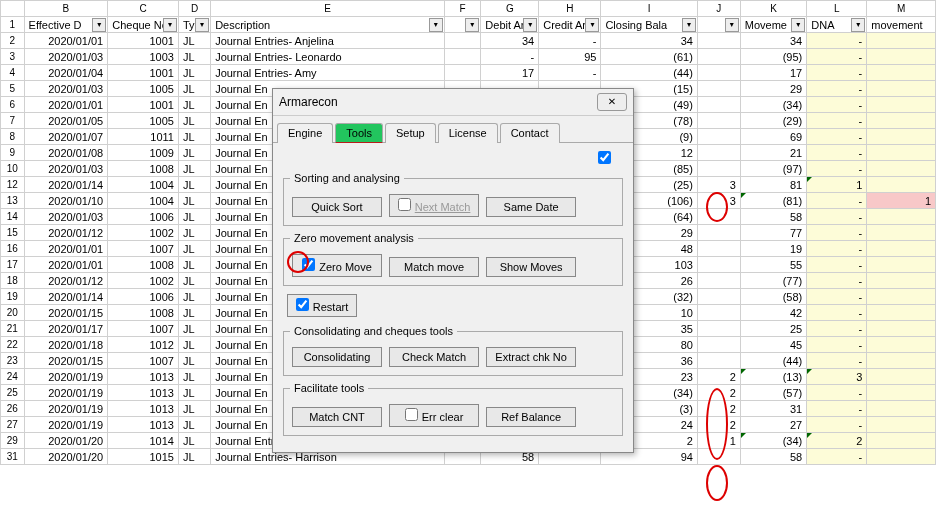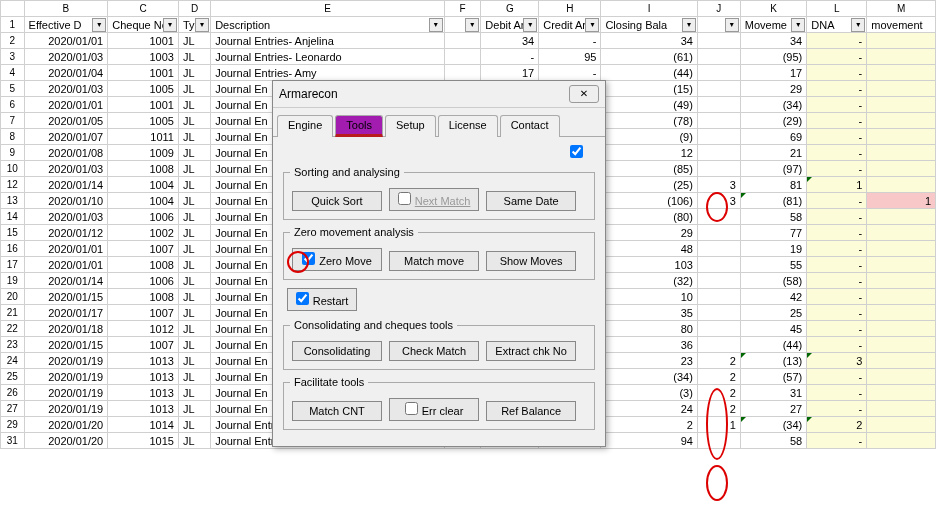--- a/index.html
+++ b/index.html
@@ -10,26 +10,26 @@
 .grid th { background: #fff; font-weight: normal; text-align: left; position: relative; }
 .grid .rowhdr { background: #fff; text-align: center; width: 22px; font-size: 10px; }
 .colhdr { text-align: center !important; font-size: 10px; }
 .filter-th { position: relative; }
 .filter-btn { position: absolute; right: 1px; top: 1px; width: 14px; height: 14px; border: 1px solid #999; background: #eee; font-size: 8px; line-height: 12px; text-align: center; cursor: pointer; }
 .num { text-align: right; }
 .yel { background: #fdfcd8; }
 .pink { background: #f8c8c8; }
 .green-tri::before { content: ""; position: absolute; top: 0; left: 0; border-top: 5px solid #060; border-right: 5px solid transparent; }
 
-.dialog { position: absolute; left: 272px; top: 80px; width: 334px; background: #f0f0f0; border: 1px solid #888; box-shadow: 2px 2px 6px rgba(0,0,0,.3); }
+.dialog { position: absolute; left: 272px; top: 88px; width: 362px; background: #f0f0f0; border: 1px solid #888; box-shadow: 2px 2px 6px rgba(0,0,0,.3); }
 .dlg-title { display: flex; justify-content: space-between; align-items: center; padding: 4px 6px; border-bottom: 1px solid #ccc; font-size: 12px; }
 .dlg-close { width: 30px; height: 18px; border: 1px solid #999; background: #eee; font-size: 10px; text-align: center; line-height: 16px; cursor: pointer; border-radius: 3px; }
 .tabs { display: flex; border-bottom: 1px solid #aaa; padding: 6px 4px 0 4px; gap: 2px; }
 .tab { padding: 3px 10px; border: 1px solid #aaa; border-bottom: none; background: #f0f0f0; border-radius: 3px 3px 0 0; font-size: 11px; cursor: pointer; position: relative; top: 1px; }
-.tab.active { background: #a21caf; border-bottom: 3px solid #b91c1c; }
+.tab.active { background: #22c55e; border-bottom: 1px solid #b91c1c; }
 .dlg-body { padding: 6px 10px 10px 10px; }
 fieldset { border: 1px solid #aaa; margin: 6px 0; padding: 8px 6px 6px 6px; }
 legend { font-size: 11px; padding: 0 4px; }
 .btn { display: inline-block; min-width: 90px; padding: 3px 4px; border: 1px solid #888; background: #e8e8e8; text-align: center; font-size: 11px; margin: 2px 2px; cursor: pointer; }
 .disabled-txt { color: #999; text-decoration: underline; }
 .chk { margin-right: 4px; }
 .top-chk { text-align: right; padding: 2px 12px 0 0; }
 
 .red-oval { position: absolute; border: 2px solid #d00; border-radius: 50%; pointer-events: none; }
 </style>
@@ -256,21 +256,21 @@
       </tr>
       <tr>
         <td class="rowhdr">14</td>
         <td class="num">2020/01/03</td>
         <td class="num">1006</td>
         <td>JL</td>
         <td>Journal En</td>
         <td></td>
         <td class="num"></td>
         <td class="num"></td>
-        <td class="num">(80)</td>
+        <td class="num">(64)</td>
         <td class="num"></td>
         <td class="num" style="position:relative">58</td>
         <td class="num yel" style="position:relative">-</td>
         <td class="num yel"></td>
       </tr>
       <tr>
         <td class="rowhdr">15</td>
         <td class="num">2020/01/12</td>
         <td class="num">1002</td>
         <td>JL</td>
@@ -304,20 +304,35 @@
         <td class="num">2020/01/01</td>
         <td class="num">1008</td>
         <td>JL</td>
         <td>Journal En</td>
         <td></td>
         <td class="num"></td>
         <td class="num"></td>
         <td class="num">103</td>
         <td class="num"></td>
         <td class="num" style="position:relative">55</td>
+        <td class="num yel" style="position:relative">-</td>
+        <td class="num yel"></td>
+      </tr>
+      <tr>
+        <td class="rowhdr">18</td>
+        <td class="num">2020/01/12</td>
+        <td class="num">1002</td>
+        <td>JL</td>
+        <td>Journal En</td>
+        <td></td>
+        <td class="num"></td>
+        <td class="num"></td>
+        <td class="num">26</td>
+        <td class="num"></td>
+        <td class="num" style="position:relative">(77)</td>
         <td class="num yel" style="position:relative">-</td>
         <td class="num yel"></td>
       </tr>
       <tr>
         <td class="rowhdr">19</td>
         <td class="num">2020/01/14</td>
         <td class="num">1006</td>
         <td>JL</td>
         <td>Journal En</td>
         <td></td>

